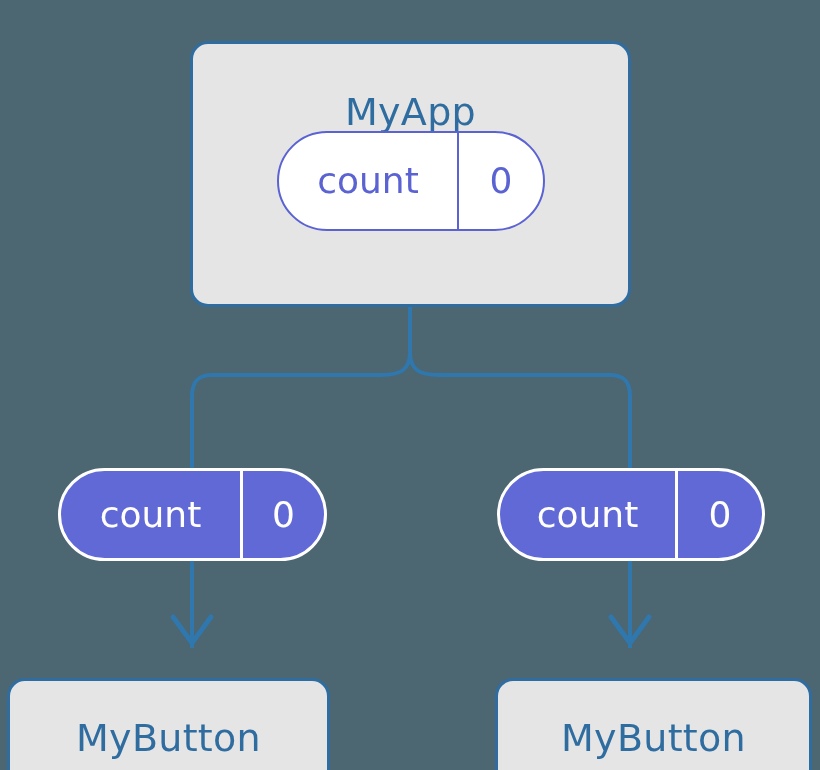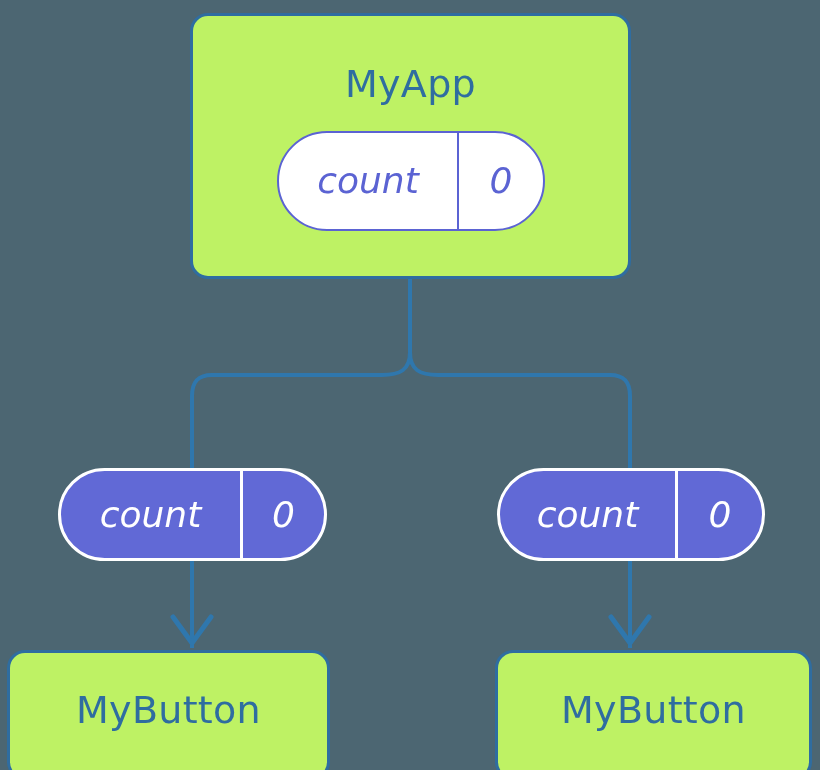--- a/index.html
+++ b/index.html
@@ -24,27 +24,28 @@
     left: 0;
     top: 0;
     width: 820px;
     height: 770px;
     pointer-events: none;
   }
 
   
   .comp-box {
     position: absolute;
-    background: #bef264;
+    background: #e5e5e5;
     border: 3px solid #2f6da0;
     border-radius: 18px;
     box-sizing: border-box;
     display: flex;
     flex-direction: column;
     align-items: center;
+    margin-top: 28px;
   }
   .comp-title {
     color: #2f6da0;
     font-size: 38px;
     line-height: 1;
     letter-spacing: 0.3px;
     white-space: nowrap;
   }
 
   #app-box {
@@ -66,21 +67,20 @@
   #btn-box-right { left: 495px; width: 317px; }
 
   
   .pill {
     position: absolute;
     box-sizing: border-box;
     display: flex;
     align-items: stretch;
     border-radius: 999px;
     overflow: hidden;
-    font-style: italic;
   }
   .pill .cell {
     display: flex;
     align-items: center;
     justify-content: center;
     font-size: 36px;
     line-height: 1;
     white-space: nowrap;
   }
 

